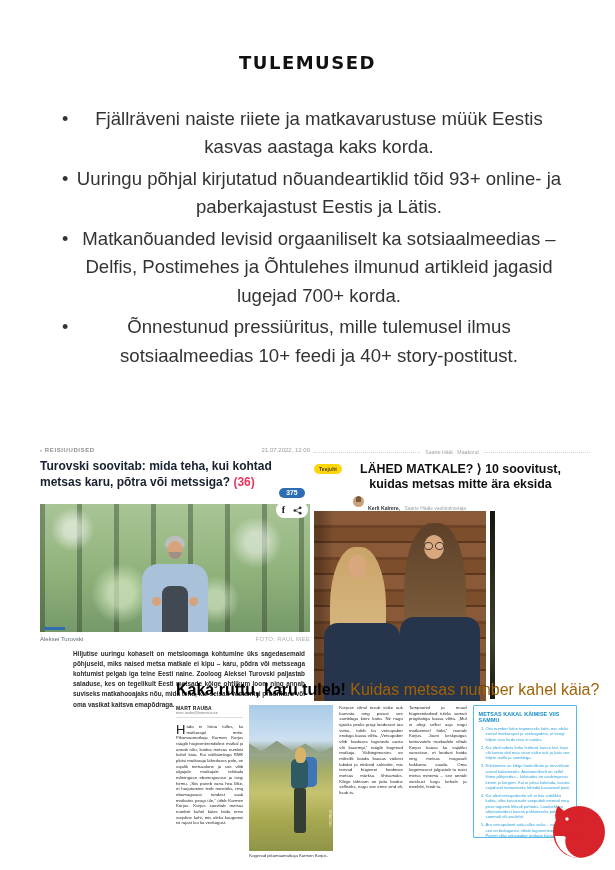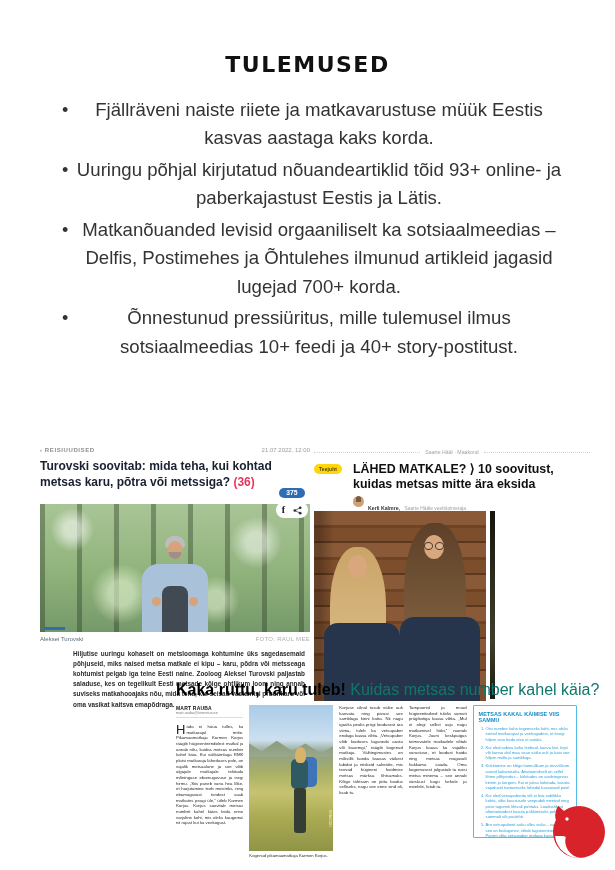--- a/index.html
+++ b/index.html
@@ -1,23 +1,23 @@
 <!DOCTYPE html>
 <html><head>
 <meta charset="utf-8">
 <style>
   html,body{margin:0;padding:0;background:#ffffff;}
   .page{position:relative;width:615px;height:870px;background:#fff;overflow:hidden;
         font-family:"Liberation Sans",sans-serif;}
 
   
   .slide-title{position:absolute;top:52px;left:0;width:100%;text-align:center;
-    font-family:"DejaVu Sans",sans-serif;font-size:22px;font-weight:800;color:#111;
+    font-family:"DejaVu Sans",sans-serif;font-size:18px;font-weight:800;color:#111;
     letter-spacing:1.5px;}
-  .bullets{position:absolute;top:96px;left:30px;width:556px;margin:0;padding:0;list-style:none;}
+  .bullets{position:absolute;top:105px;left:30px;width:556px;margin:0;padding:0;list-style:none;}
   .bullets li{position:relative;text-align:center;font-size:18.6px;line-height:1.53;
     color:#333;padding:0 24px 3px 46px;}
   .bullets li::before{content:"\2022";position:absolute;left:32px;top:1px;color:#333;font-size:18px;}
 
   
   .delfi{position:absolute;left:40px;top:447px;width:270px;height:265px;}
   .d-head{display:flex;justify-content:space-between;font-size:6px;color:#9a9a9a;}
   .d-crumb{font-weight:700;letter-spacing:.6px;color:#8d8d8d;}
   .d-title{margin-top:5px;width:250px;font-size:12px;font-weight:700;color:#17212f;line-height:1.35;}
   .d-comments{color:#e8355f;font-weight:700;}
@@ -49,21 +49,21 @@
   .man .hand1,.man .hand2{position:absolute;bottom:26px;width:9px;height:9px;background:#d6a37d;border-radius:50%;}
   .man .hand1{left:16px}.man .hand2{right:16px}
   .d-progress{position:absolute;left:4px;bottom:2px;width:21px;height:3px;background:#2e6db4;}
   .d-caption{position:absolute;left:0;top:189px;width:270px;display:flex;justify-content:space-between;
     font-size:6px;color:#5b6b7a;}
   .d-credit{color:#adadad;letter-spacing:.3px;}
   .d-lead{position:absolute;left:33px;top:202px;width:232px;font-size:6.4px;font-weight:700;
     color:#2b2b2b;line-height:1.58;text-align:justify;height:64px;overflow:hidden;}
 
   
-  .ohtu{position:absolute;left:314px;top:449px;width:276px;height:252px;}
+  .ohtu{position:absolute;left:314px;top:449px;width:276px;height:252px;text-align:center;}
   .o-topline{display:flex;align-items:center;gap:5px;}
   .o-topline .line{flex:1;border-top:1px dotted #d2d2d2;height:0;}
   .o-topline .crumb{font-size:5.2px;color:#a3a3a3;white-space:nowrap;}
   .o-headwrap{position:relative;margin-top:7px;padding-left:39px;}
   .o-badge{position:absolute;left:0;top:2px;background:#ffd60a;color:#4a3c00;font-size:4.8px;
     font-weight:700;padding:2.5px 5px;border-radius:8px;letter-spacing:.2px;}
   .o-title{font-size:12.4px;font-weight:800;color:#101010;line-height:1.22;width:215px;}
   .o-author{margin-left:39px;margin-top:4px;display:flex;gap:4px;align-items:flex-start;}
   .o-avatar{width:11px;height:11px;border-radius:50%;background:radial-gradient(circle at 50% 30%,#7a5b3c 0 3px,#cba07a 3px);flex:none;}
   .o-a-name{font-size:5.2px;font-weight:700;color:#333;}
@@ -87,21 +87,21 @@
   .w2 .glasses{position:absolute;left:30px;top:19px;width:20px;height:7px;display:flex;gap:2px;}
   .w2 .glasses span{flex:1;height:6px;border:1px solid #4a3categ;border:1px solid #4a382a;border-radius:50%;background:rgba(255,255,255,.15);}
   .w2 .jacket{left:6px;width:80px;height:84px;}
   .o-strip{position:absolute;left:176px;top:62px;width:5px;height:188px;
     background:linear-gradient(180deg,#15150f 0%,#2e2f22 40%,#3c3e2c 70%,#191a12 100%);}
 
   
   .np-headline{position:absolute;left:176px;top:681px;width:420px;white-space:nowrap;
     font-size:16px;color:#000;}
   .np-headline .b{font-weight:800;text-align:center;}
-  .np-headline .r{font-weight:400;color:#0f766e;}
+  .np-headline .r{font-weight:400;color:#a16207;}
   .np{position:absolute;left:176px;top:705px;width:401px;display:flex;gap:6px;}
   .np-col1{width:70px;}
   .np-byline{font-size:5px;font-weight:800;color:#111;letter-spacing:.2px;}
   .np-email{font-size:3.8px;color:#7c7c7c;border-bottom:1px solid #ddd;padding-bottom:2px;margin-bottom:6px;}
   .np-body{font-size:4.3px;line-height:1.32;color:#1f1f1f;text-align:justify;height:142px;overflow:hidden;}
   .np-drop{float:left;font-size:13px;line-height:.85;font-weight:400;padding-right:1px;color:#1f1f1f;}
   .np-photocol{width:84px;}
   .np-photo{position:relative;width:84px;height:146px;overflow:hidden;
     background:linear-gradient(180deg,#a9cbe8 0%,#cde0f0 24%,#8fa188 33%,#a8af66 46%,#c6c370 60%,#a9a952 78%,#8f9446 100%);}
   .np-mtn{position:absolute;left:-10px;top:34px;width:110px;height:18px;

